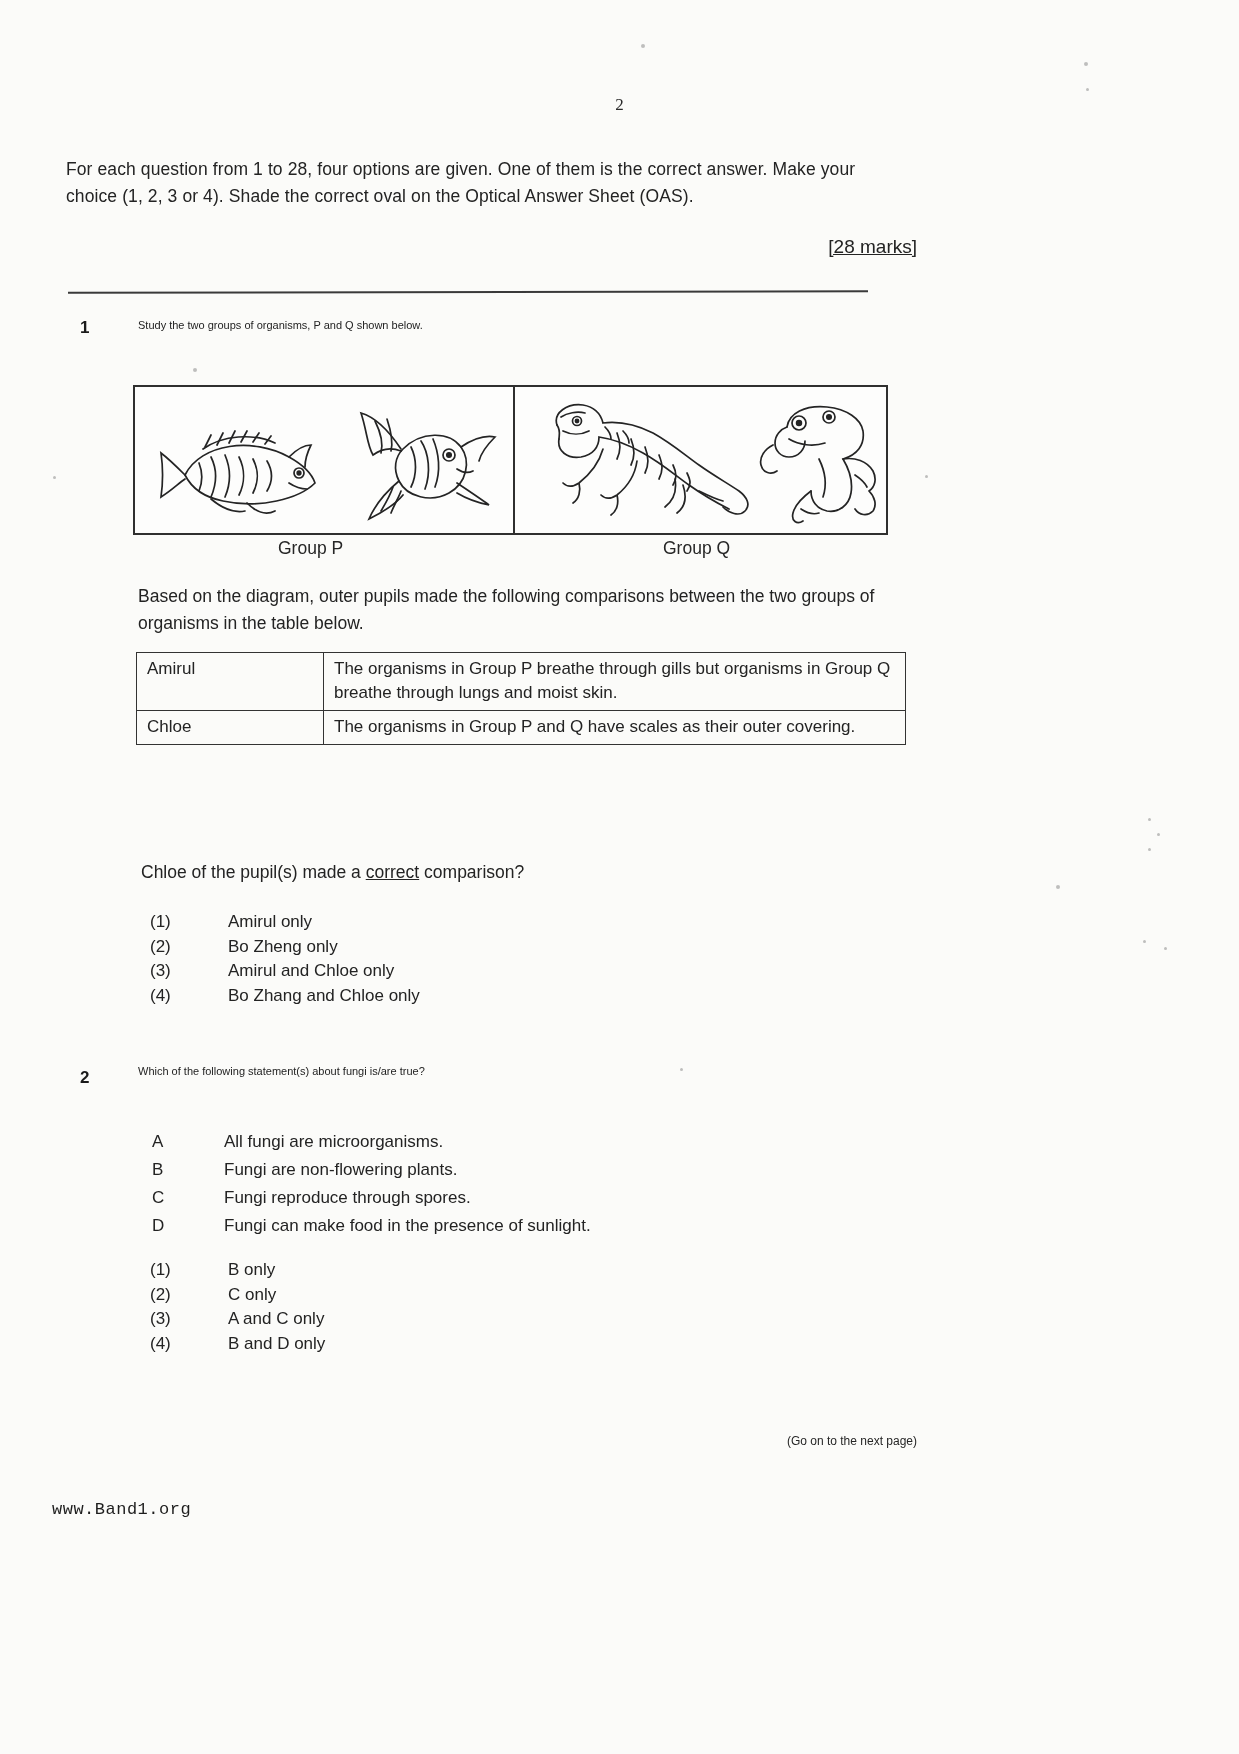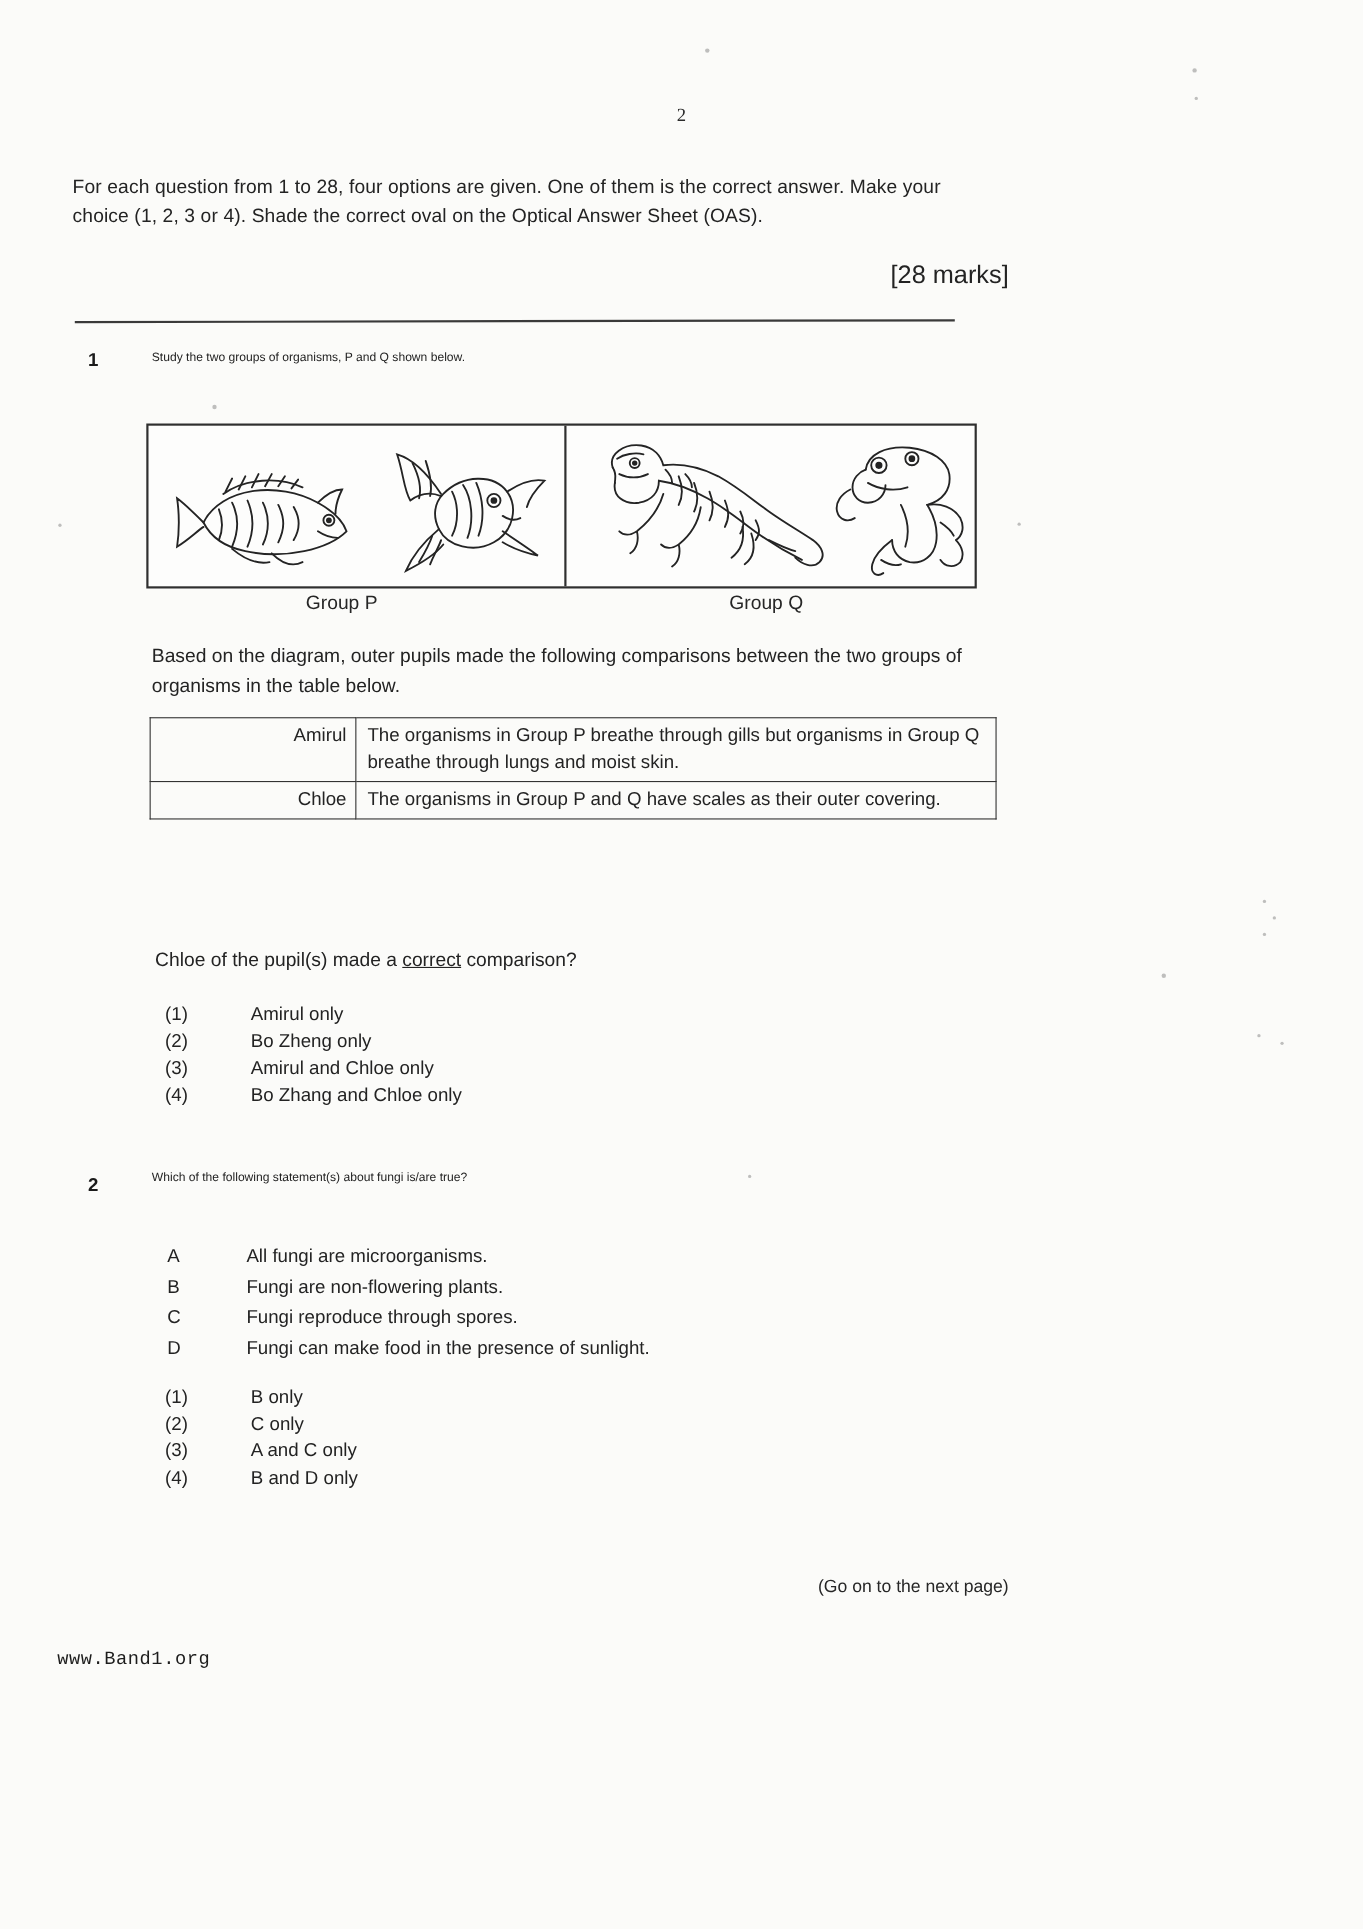--- a/index.html
+++ b/index.html
@@ -46,22 +46,23 @@
     width: 820px;
     font-size: 17.5px;
     line-height: 1.55;
     color: #232323;
     letter-spacing: .1px;
   }
   .marks {
     position: absolute;
     top: 236px;
     right: 322px;
-    font-size: 23px;
-    color: #232323;
+    font-size: 19px;
+    color: #232323;
+    text-decoration: underline;
   }
 
   .rule {
     position: absolute;
     top: 291px;
     left: 68px;
     width: 800px;
     height: 2px;
     background: #3a3a3a;
     transform: rotate(-0.12deg);
@@ -136,21 +137,21 @@
     background: transparent;
   }
   .cmp-table td {
     border: 1.6px solid #333;
     padding: 4px 8px 5px 10px;
     vertical-align: top;
     line-height: 1.42;
   }
   .cmp-table td.name {
     width: 168px;
-    text-align: right;
+    text-align: left;
     border-right: 1.6px solid #333;
   }
 
   .question-line {
     position: absolute;
     top: 862px;
     left: 141px;
     font-size: 17.5px;
     color: #232323;
   }
@@ -175,21 +176,21 @@
   .alt-row {
     display: flex;
     line-height: 1.65;
   }
   .alt-key { width: 72px; }
 
   .goon {
     position: absolute;
     top: 1434px;
     right: 322px;
-    font-size: 16px;
+    font-size: 12px;
     color: #262626;
   }
   .footer {
     position: absolute;
     left: 52px;
     top: 1500px;
     font-family: "Liberation Mono", monospace;
     font-size: 17px;
     letter-spacing: .5px;
     color: #1d1d1d;

